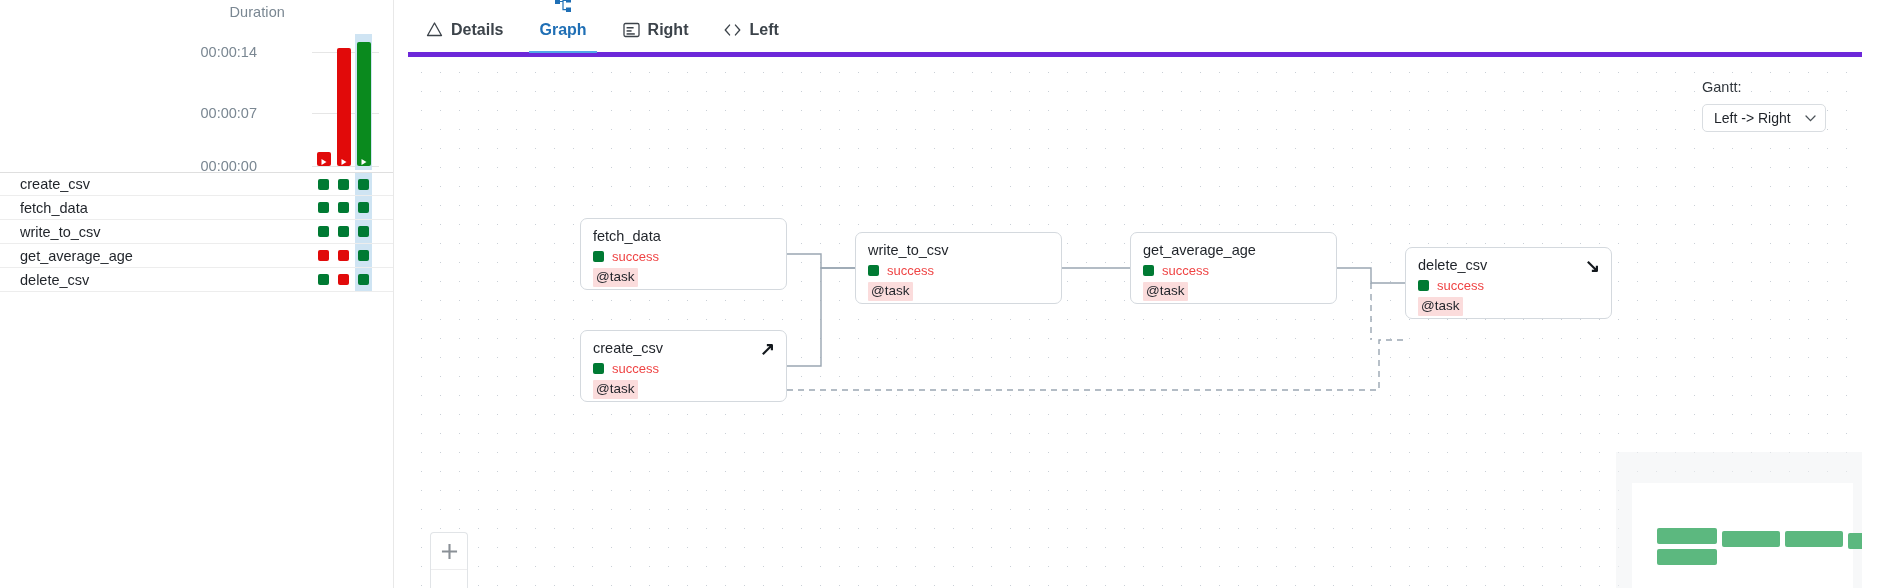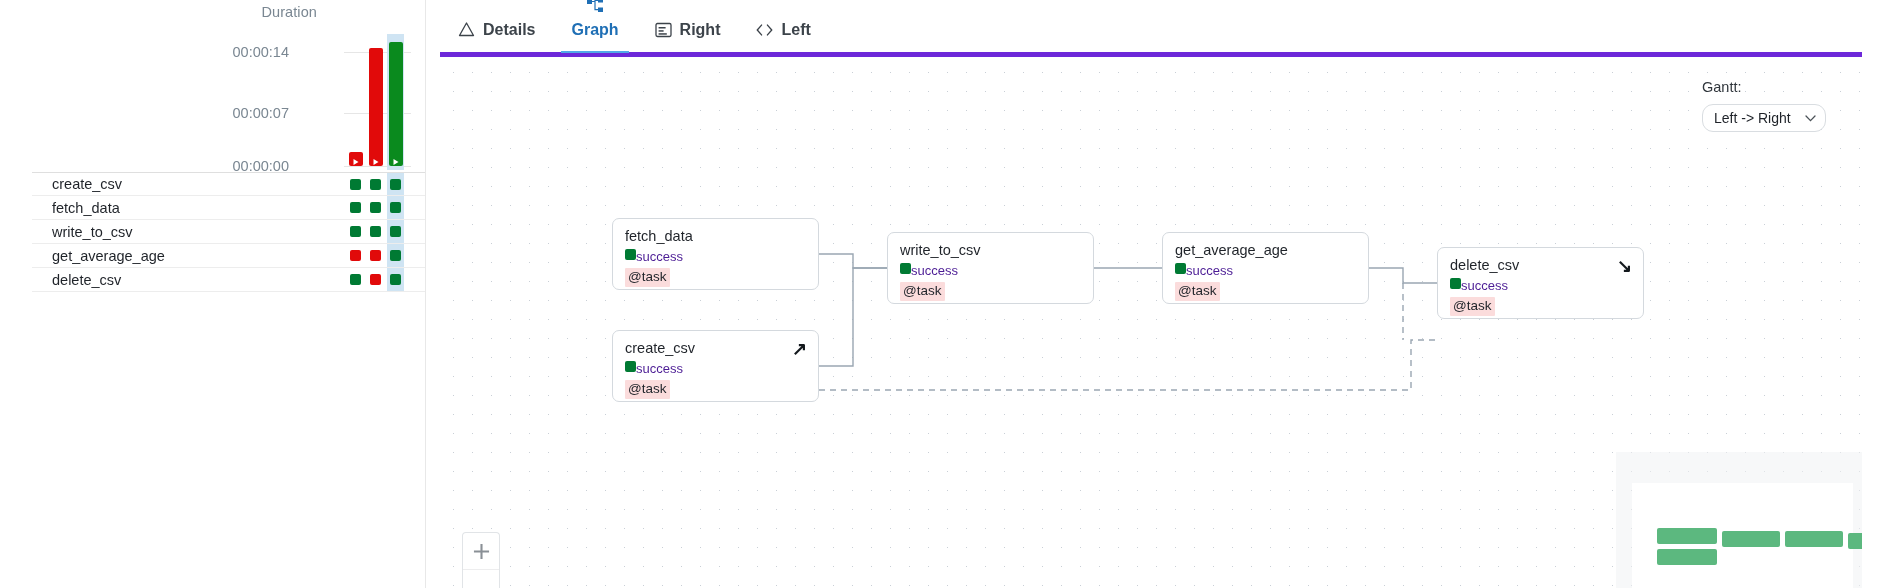--- a/index.html
+++ b/index.html
@@ -5,21 +5,21 @@
 <style>
   * { box-sizing: border-box; }
   html, body {
     margin: 0; padding: 0;
     width: 1886px; height: 588px;
     overflow: hidden;
     background: #ffffff;
     font-family: "Liberation Sans", sans-serif;
     -webkit-font-smoothing: antialiased;
   }
-  #app { position: relative; width: 1886px; height: 588px; display: flex; padding-left: 32px; }
+  #app { position: relative; width: 1886px; height: 588px; display: flex; }
 
   
   .left-panel {
     position: relative;
     width: 394px;
     height: 588px;
     background: #fff;
     flex: 0 0 394px;
     border-right: 1px solid #e8e8e8;
   }
@@ -166,21 +166,21 @@
     position: absolute;
     top: 22px; right: 36px;
     text-align: left;
     z-index: 6;
   }
   .layout-ctl .lbl { font-size: 14.5px; color: #30363c; margin-bottom: 9px; }
   .layout-select {
     width: 124px;
     height: 28px;
     border: 1px solid #d9dde1;
-    border-radius: 11px;
+    border-radius: 5px;
     background: #fff;
     display: flex;
     align-items: center;
     justify-content: space-between;
     padding: 0 9px 0 11px;
     font-size: 14px;
     color: #1f2329;
     cursor: pointer;
   }
   .chev { color: #4b5258; font-size: 12px; line-height: 1; }
@@ -196,22 +196,24 @@
     z-index: 4;
   }
   .node-title {
     font-size: 14.5px;
     color: #1f2329;
     margin-bottom: 4px;
     line-height: 1.15;
   }
   .node-status {
     display: flex;
+    align-items: center;
+    gap: 8px;
     font-size: 13px;
-    color: #4c1d95;
+    color: #ef4444;
     margin-bottom: 3px;
     line-height: 1.2;
   }
   .node-status .dot { width: 11px; height: 11px; border-radius: 2px; background: #007a33; }
   .node-type {
     display: inline-block;
     font-size: 13.5px;
     color: #1f2329;
     background: #fbdcdc;
     border-radius: 1px;

